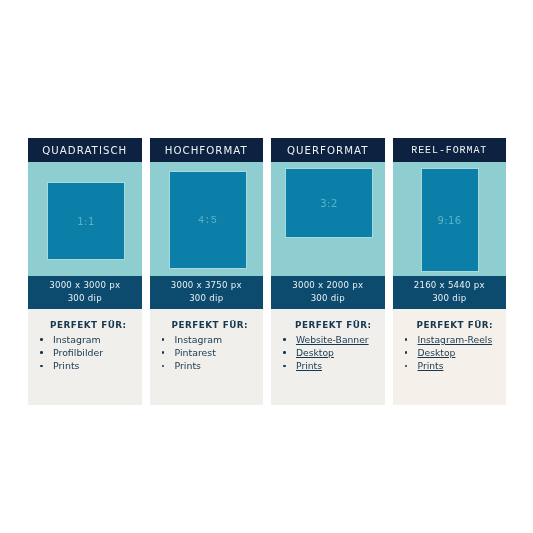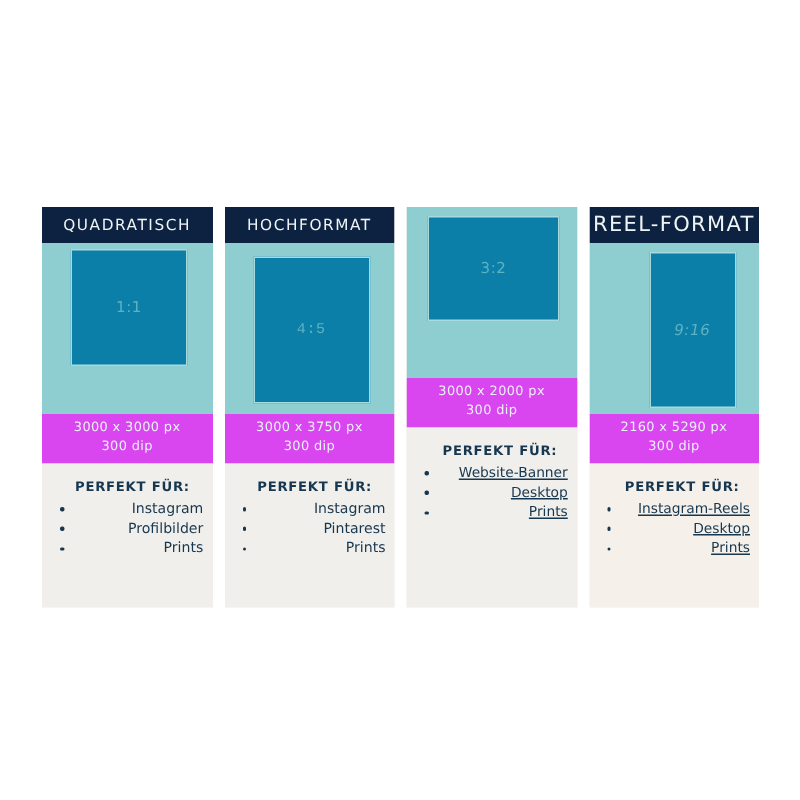--- a/index.html
+++ b/index.html
@@ -45,21 +45,21 @@
   }
   .card-header-title {
     color: #eef4f6;
     font-size: 10.2px;
     letter-spacing: 1.05px;
     text-transform: uppercase;
     font-weight: 400;
     white-space: nowrap;
     font-family: "DejaVu Sans", sans-serif;
   }
-  .card-4 .card-header-title { font-size: 14px; letter-spacing: 0.9px; }
+  .card-4 .card-header-title { font-size: 10px; letter-spacing: 0.9px; font-family: Liberation Mono, monospace; }
 
   
   .preview-stage {
     flex: 0 0 114px;
     height: 114px;
     background: #8ecdd0;
     position: relative;
   }
   .preview-rect {
     position: absolute;
@@ -71,30 +71,30 @@
     justify-content: center;
   }
   .ratio-label {
     color: #5bb3c4;
     font-size: 10px;
     letter-spacing: 0.4px;
     font-weight: 400;
   }
 
   
-  .card-1 .preview-rect { left: 19px; top: 4px; width: 78px; height: 78px; }
+  .card-1 .preview-rect { left: 19px; top: 20px; width: 78px; height: 78px; }
   .card-2 .preview-rect { left: 19px; top: 9px;  width: 78px; height: 98px; font-family: Liberation Mono, monospace; }
   .card-3 .preview-rect { left: 14px; top: 6px; width: 88px; height: 70px; }
-  .card-4 .preview-rect { left: 40px; top: 6px;  width: 58px; height: 104px; font-style: italic; }
+  .card-4 .preview-rect { left: 28px; top: 6px;  width: 58px; height: 104px; }
 
   
   .spec-band {
     flex: 0 0 33px;
     height: 33px;
-    background: #d946ef;
+    background: #0c4a6e;
     display: flex;
     flex-direction: column;
     align-items: center;
     justify-content: center;
     gap: 3px;
   }
   .spec-dimensions,
   .spec-dpi {
     color: #e8f2f5;
     font-size: 8.6px;
@@ -129,21 +129,20 @@
     padding: 0;
     list-style: none;
   }
   .benefit-item {
     position: relative;
     color: #17374f;
     font-size: 9.4px;
     line-height: 13.2px;
     padding-left: 17px;
     white-space: nowrap;
-    text-align: right;
   }
   .bullet-dot {
     position: absolute;
     left: 4px;
     top: 5.2px;
     width: 2.6px;
     height: 2.6px;
     border-radius: 50%;
     background: #17374f;
   }
@@ -195,20 +194,23 @@
       <div class="footer-heading">PERFEKT FÜR:</div>
       <ul class="benefit-list">
         <li class="benefit-item"><span class="bullet-dot"></span><span>Instagram</span></li>
         <li class="benefit-item"><span class="bullet-dot"></span><span>Pintarest</span></li>
         <li class="benefit-item"><span class="bullet-dot"></span><span>Prints</span></li>
       </ul>
     </div>
   </div>
 
   <div class="card card-3">
+    <div class="card-header">
+      <span class="card-header-title">QUERFORMAT</span>
+    </div>
     <div class="preview-stage">
       <div class="preview-rect">
         <span class="ratio-label">3:2</span>
       </div>
     </div>
     <div class="spec-band">
       <span class="spec-dimensions">3000 x 2000 px</span>
       <span class="spec-dpi">300 dip</span>
     </div>
     <div class="card-footer">
@@ -224,21 +226,21 @@
   <div class="card card-4">
     <div class="card-header">
       <span class="card-header-title">REEL-FORMAT</span>
     </div>
     <div class="preview-stage">
       <div class="preview-rect">
         <span class="ratio-label">9:16</span>
       </div>
     </div>
     <div class="spec-band">
-      <span class="spec-dimensions">2160 x 5290 px</span>
+      <span class="spec-dimensions">2160 x 5440 px</span>
       <span class="spec-dpi">300 dip</span>
     </div>
     <div class="card-footer">
       <div class="footer-heading">PERFEKT FÜR:</div>
       <ul class="benefit-list">
         <li class="benefit-item"><span class="bullet-dot"></span><span>Instagram-Reels</span></li>
         <li class="benefit-item"><span class="bullet-dot"></span><span>Desktop</span></li>
         <li class="benefit-item"><span class="bullet-dot"></span><span>Prints</span></li>
       </ul>
     </div>

